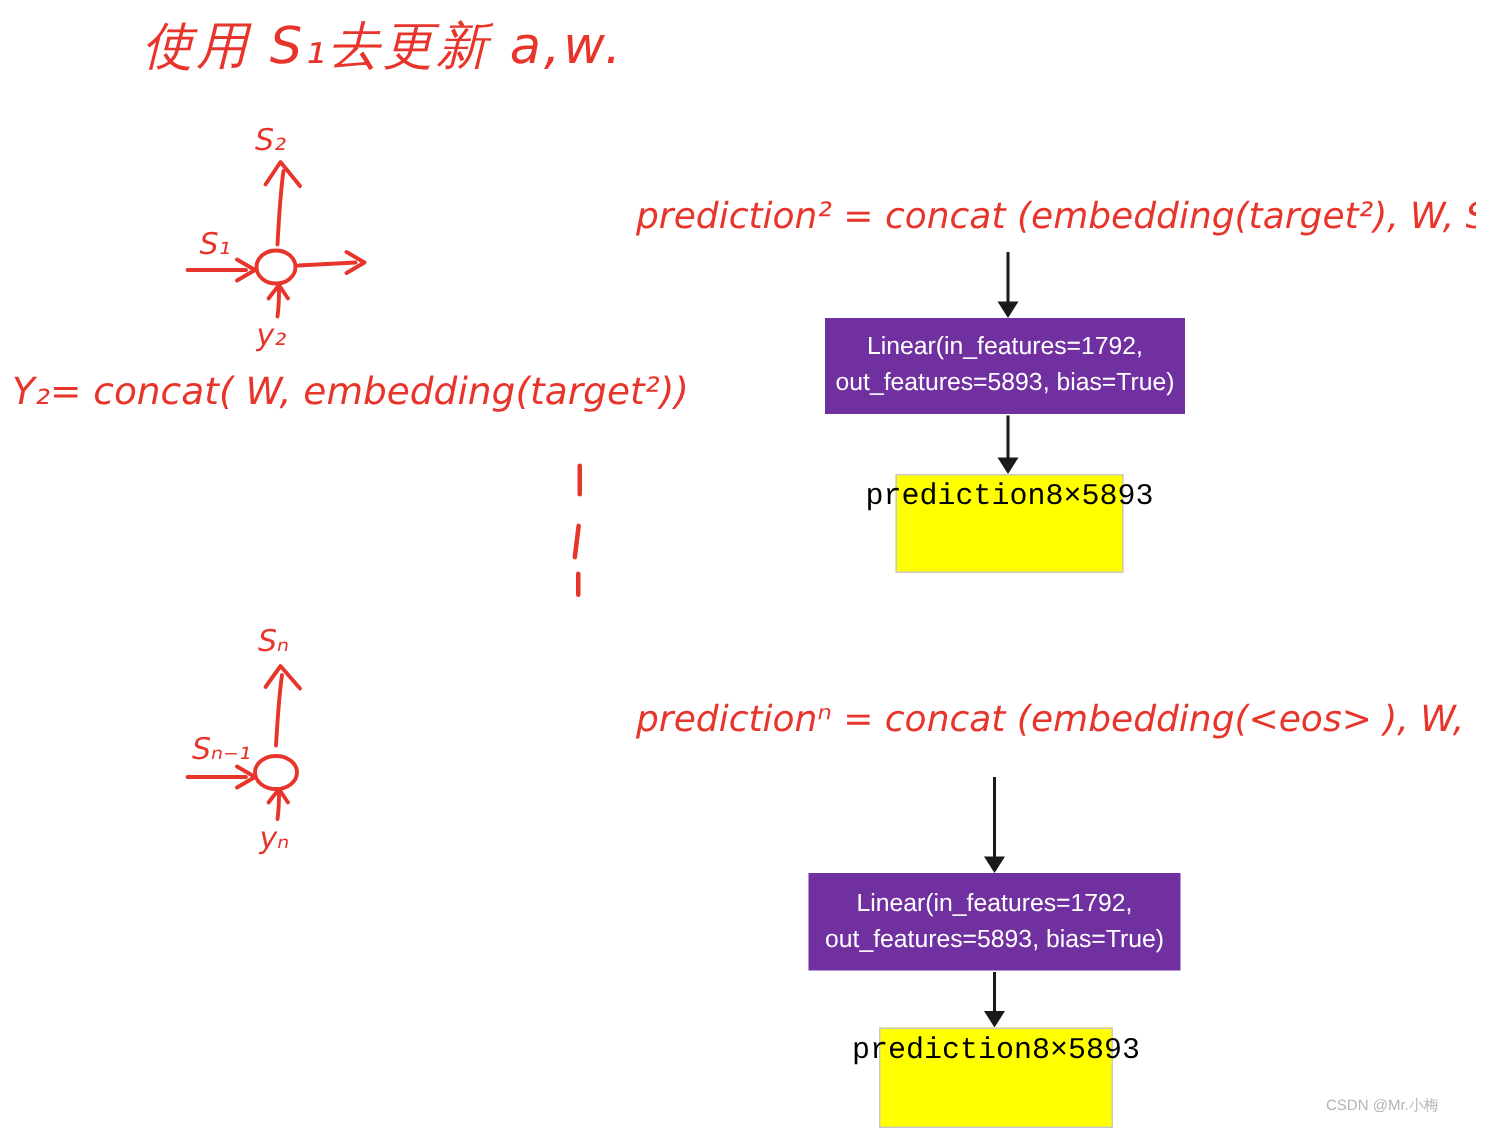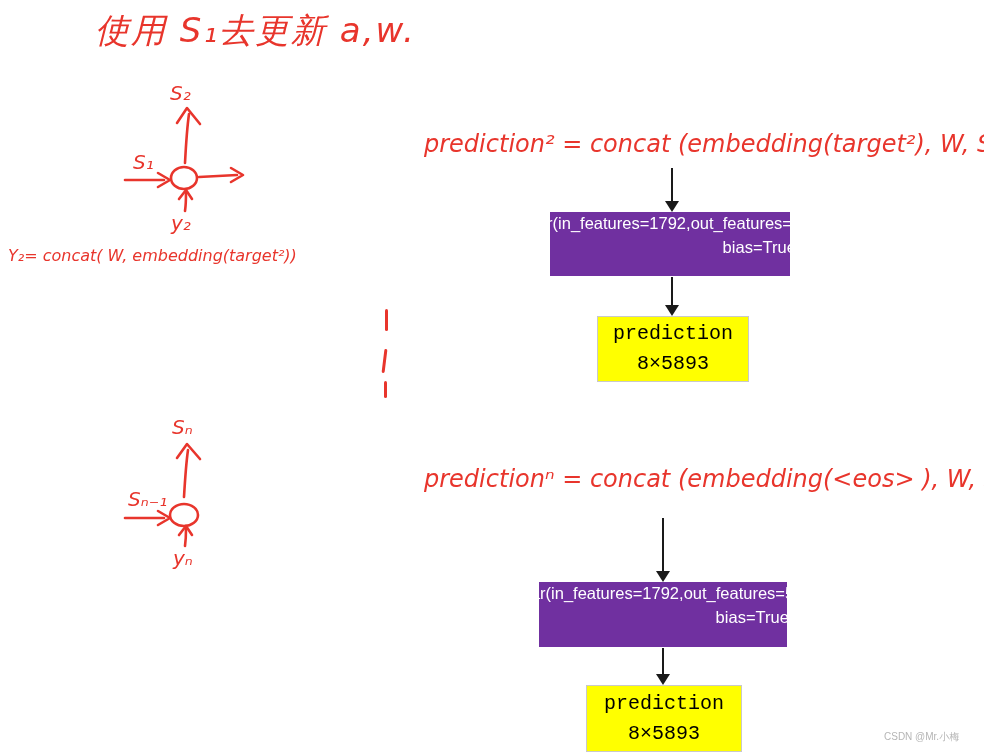--- a/index.html
+++ b/index.html
@@ -12,21 +12,21 @@
     font-family: "Liberation Sans", sans-serif;
   }
   .hand {
     position: absolute;
     color: var(--ink-red, #e8352c);
     font-family: "DejaVu Sans", sans-serif;
     font-style: italic;
     white-space: nowrap;
   }
   .title-note { left: 95px; top: 8px; font-size: 34px; letter-spacing: 2px; }
-  .y-formula { font-size: 16px; text-align: right; }
+  .y-formula { font-size: 25px; text-align: right; }
   .pred-formula { font-size: 24px; }
 
   .cell-svg { position: absolute; color: var(--ink-red, #e8352c); }
   .cell-svg path, .cell-svg ellipse, .cell-svg polyline {
     fill: none;
     stroke: currentColor;
     stroke-width: 2.6;
     stroke-linecap: round;
     stroke-linejoin: round;
   }
@@ -48,32 +48,32 @@
     left: 0; bottom: 0; width: 0; height: 0;
     border-left: 7px solid transparent;
     border-right: 7px solid transparent;
     border-top: 11px solid var(--arrow-black, #1a1a1a);
   }
 
   .linear-box {
     position: absolute;
     background: var(--linear-box-bg, #7030a0);
     color: #ffffff;
-    display: flex; justify-content: center;
+    display: flex; flex-direction: column; justify-content: center;
     text-align: center;
     font-family: "Liberation Sans", sans-serif;
     font-size: 16.5px;
     line-height: 1.45;
   }
   .pred-box {
     position: absolute;
     background: var(--prediction-box-bg, #ffff00);
     border: 1px solid #c9c9c9;
     color: #000000;
-    display: flex; flex-direction: column; justify-content: center;
+    display: flex; justify-content: center;
     text-align: center;
     font-family: "Liberation Mono", monospace;
     font-size: 20px;
     line-height: 1.5;
   }
 
   .dash {
     position: absolute; display: block;
     width: 3px;
     background: var(--ink-red, #e8352c);

